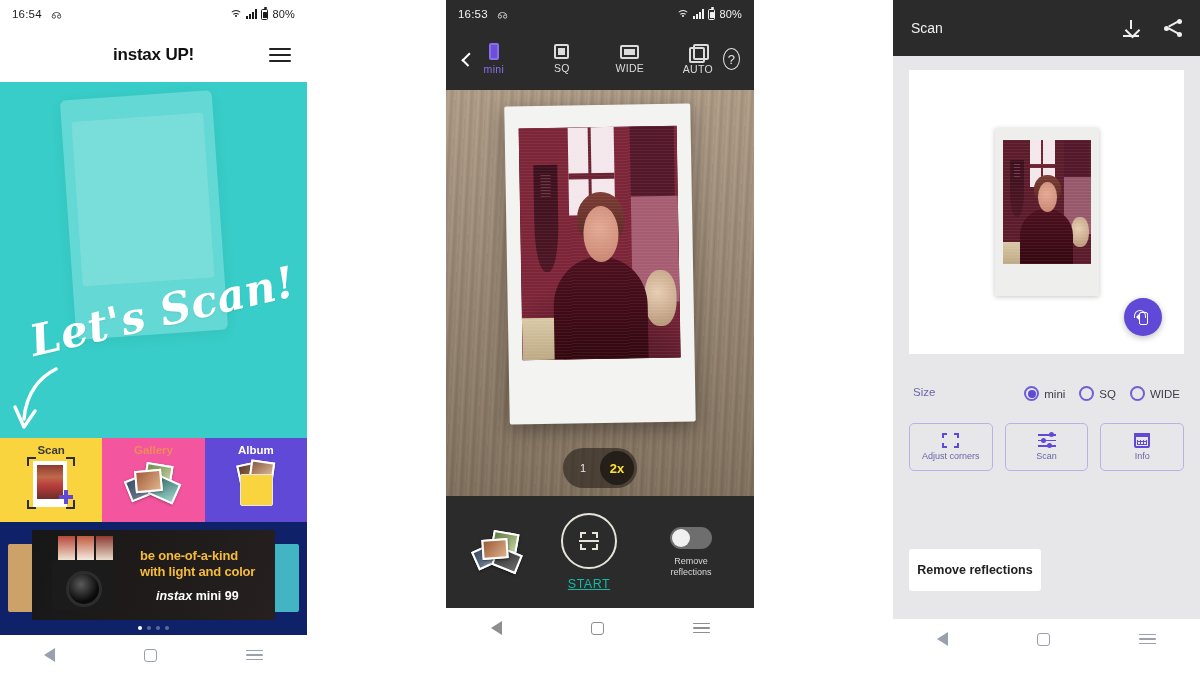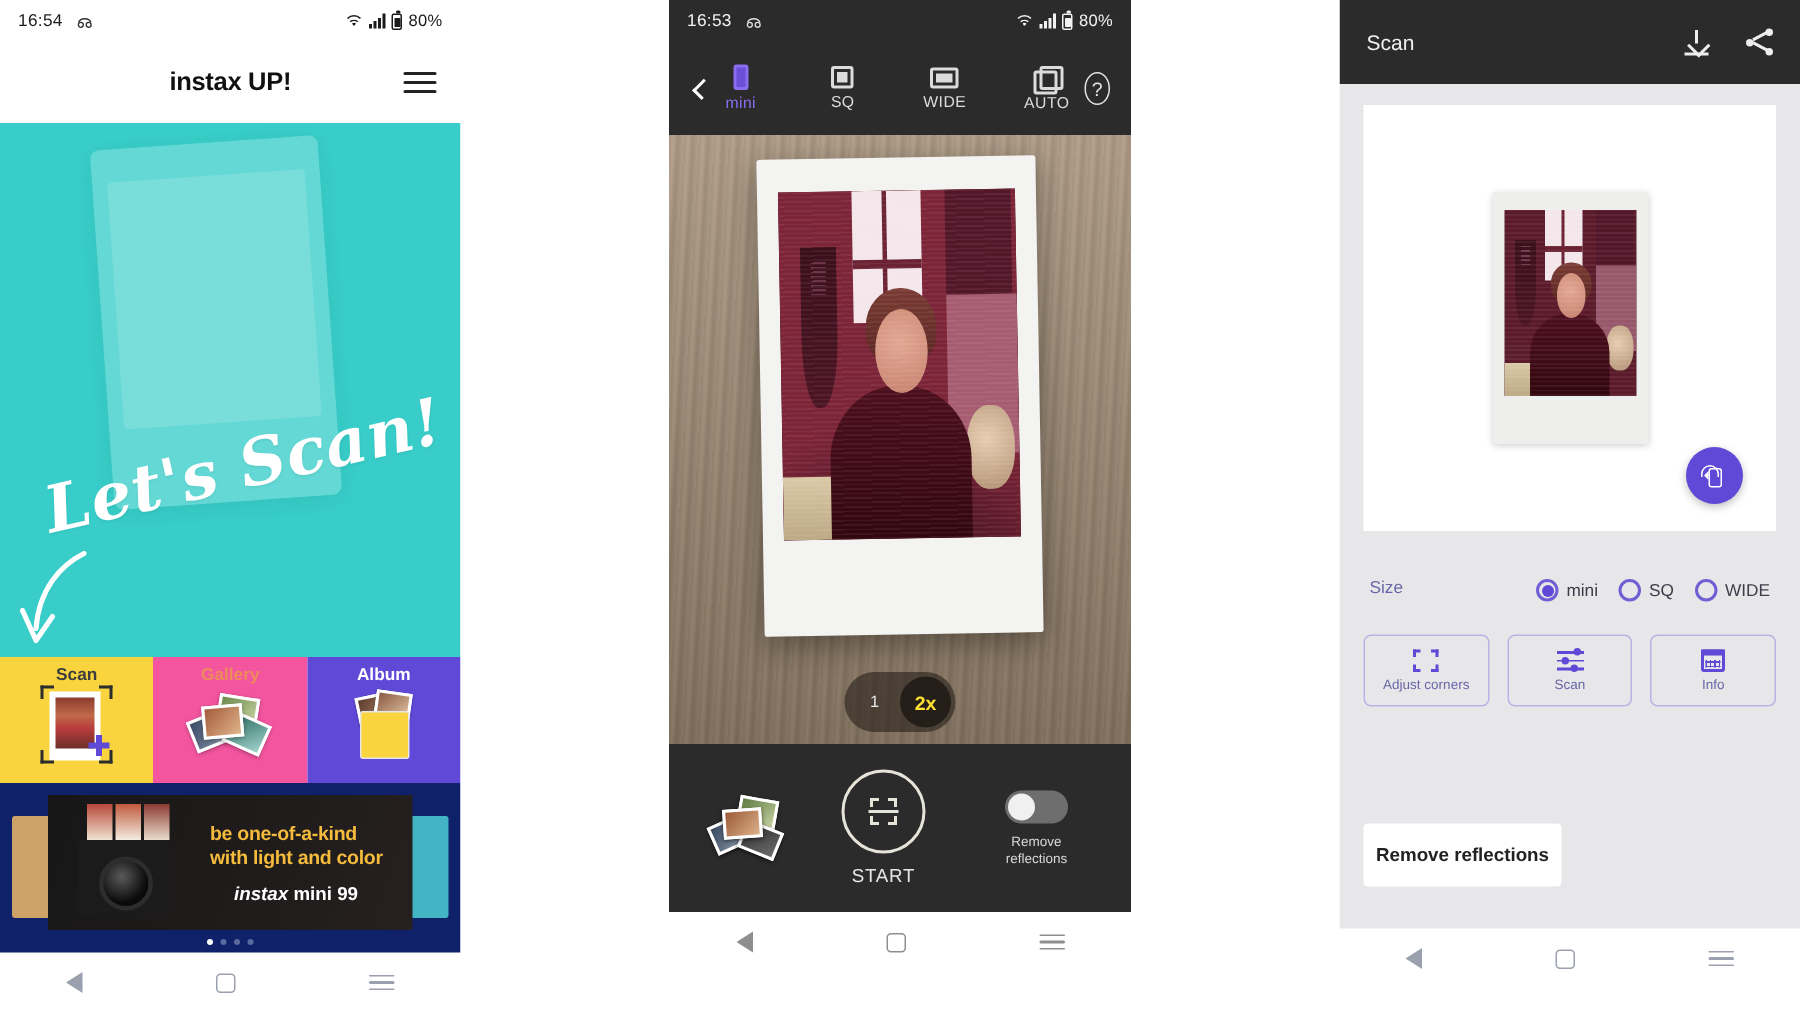--- a/index.html
+++ b/index.html
@@ -216,21 +216,21 @@
   .startwrap{display:flex;flex-direction:column;align-items:center;gap:8px;}
   .startbtn{width:56px;height:56px;border-radius:50%;border:2px solid #e6e3d8;
             display:flex;align-items:center;justify-content:center;}
   .scanglyph{position:relative;width:18px;height:18px;}
   .scanglyph b{position:absolute;width:6px;height:6px;border:2px solid #e6e3d8;}
   .scanglyph b:nth-child(1){left:0;top:0;border-right:none;border-bottom:none;}
   .scanglyph b:nth-child(2){right:0;top:0;border-left:none;border-bottom:none;}
   .scanglyph b:nth-child(3){left:0;bottom:0;border-right:none;border-top:none;}
   .scanglyph b:nth-child(4){right:0;bottom:0;border-left:none;border-top:none;}
   .scanglyph:after{content:'';position:absolute;left:-1px;right:-1px;top:8px;height:2px;background:#e6e3d8;}
-  .startlbl{color:#e5e5e5;font-size:12.5px;letter-spacing:.5px;}
+  .startlbl{color:#14b8a6;font-size:12.5px;letter-spacing:.5px;text-decoration:underline;}
 
   .togwrap{display:flex;flex-direction:column;align-items:center;gap:7px;width:70px;}
   .toggle{width:42px;height:22px;border-radius:12px;background:#6e6e6e;position:relative;}
   .toggle b{position:absolute;left:2px;top:2px;width:18px;height:18px;border-radius:50%;background:#f0f0f0;}
   .toglbl{color:#d8d8d8;font-size:9px;line-height:11px;text-align:center;}
 
   
   .p3-appbar{height:56px;background:#2b2b2b;display:flex;align-items:center;padding:0 18px;}
   .p3-retry{color:#f0f0f0;font-size:14px;}
   .p3-actions{margin-left:auto;display:flex;align-items:center;gap:24px;}

